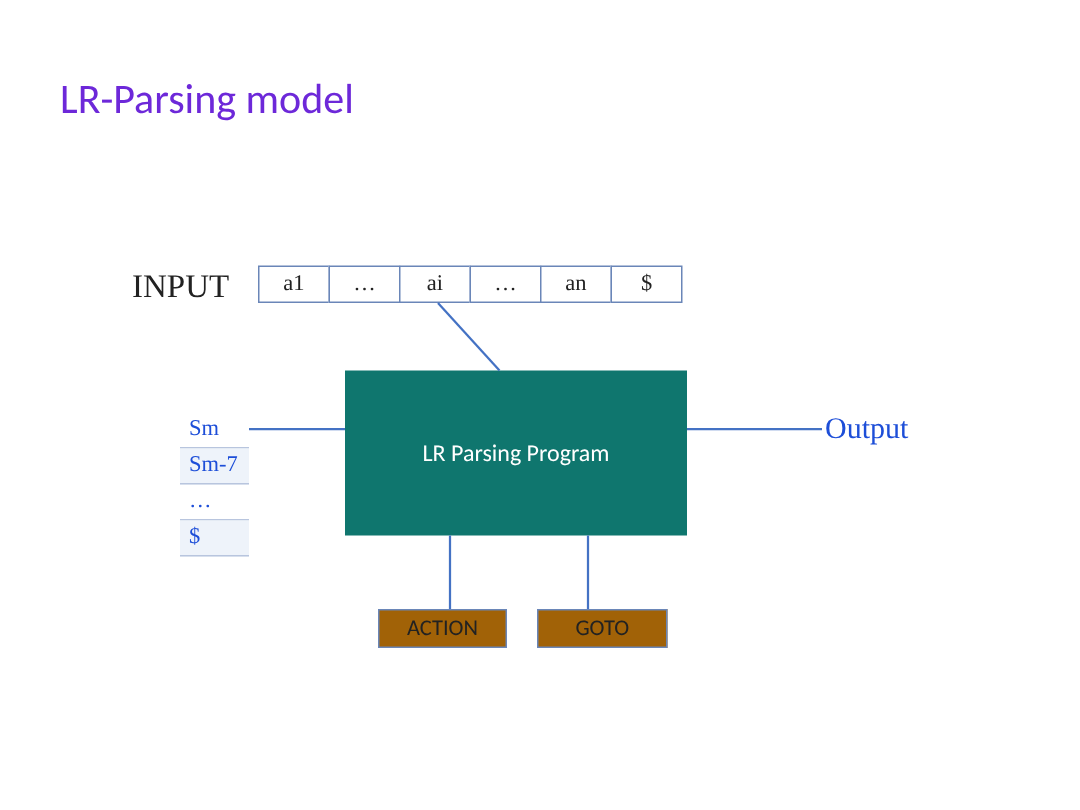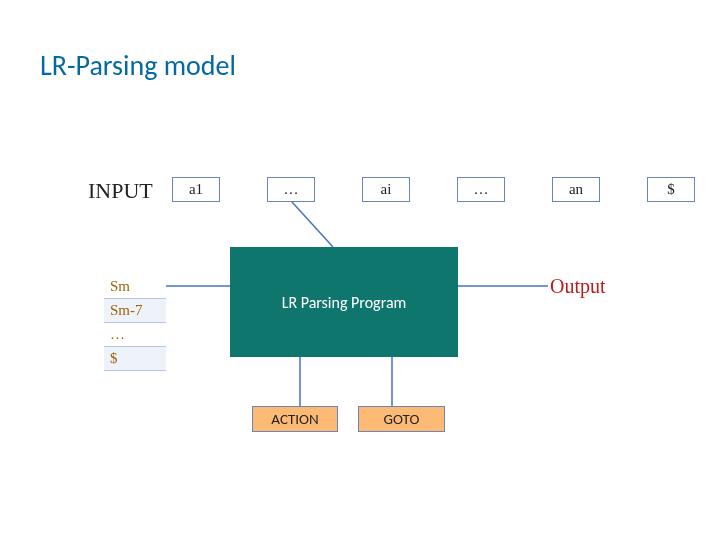--- a/index.html
+++ b/index.html
@@ -9,37 +9,36 @@
     background: #fff;
     font-family: "Segoe UI", Calibri, Arial, sans-serif;
     position: relative;
     overflow: hidden;
   }
   .title {
     position: absolute;
     left: 40px;
     top: 48px;
     font-size: 28px;
-    color: #0369a1;
+    color: #6d28d9;
     font-weight: 400;
   }
   .input-label {
     position: absolute;
     left: 88px;
     top: 178px;
     font-size: 22px;
     color: #222;
     font-family: Georgia, "Times New Roman", serif;
   }
   .input-tape {
     position: absolute;
     left: 172px;
     top: 177px;
     display: flex;
-    gap: 48px;
   }
   .cell {
     width: 48px;
     height: 25px;
     background: #fff;
     border: 1px solid #6a86b8;
     display: flex;
     align-items: center;
     justify-content: center;
     font-size: 15px;
@@ -55,21 +54,22 @@
     width: 62px;
   }
   .stack-cell {
     height: 24px;
     border-bottom: 1px solid #b8c5de;
     display: flex;
     align-items: center;
     padding-left: 6px;
     font-size: 15px;
     font-family: Georgia, "Times New Roman", serif;
-    color: #a16207;
+    color: #1d4ed8;
+    margin-left: 16px;
   }
   .stack-cell.alt { background: #eef3fa; }
   .program-box {
     position: absolute;
     left: 230px;
     top: 247px;
     width: 228px;
     height: 110px;
     background: #0f766e;
     display: flex;
@@ -77,27 +77,27 @@
     justify-content: center;
     color: #fff;
     font-size: 16px;
   }
   .output-label {
     position: absolute;
     left: 550px;
     top: 275px;
     font-size: 20px;
     font-family: Georgia, "Times New Roman", serif;
-    color: #b91c1c;
+    color: #1d4ed8;
     text-align: right;
   }
   .table-box {
     position: absolute;
     height: 26px;
-    background: #fdba74;
+    background: #a16207;
     border: 1px solid #6a86b8;
     display: flex;
     align-items: center;
     justify-content: center;
     font-size: 15px;
     color: #222;
   }
   .action-box { left: 252px; top: 406px; width: 86px; }
   .goto-box   { left: 358px; top: 406px; width: 87px; }
   svg.wires {

